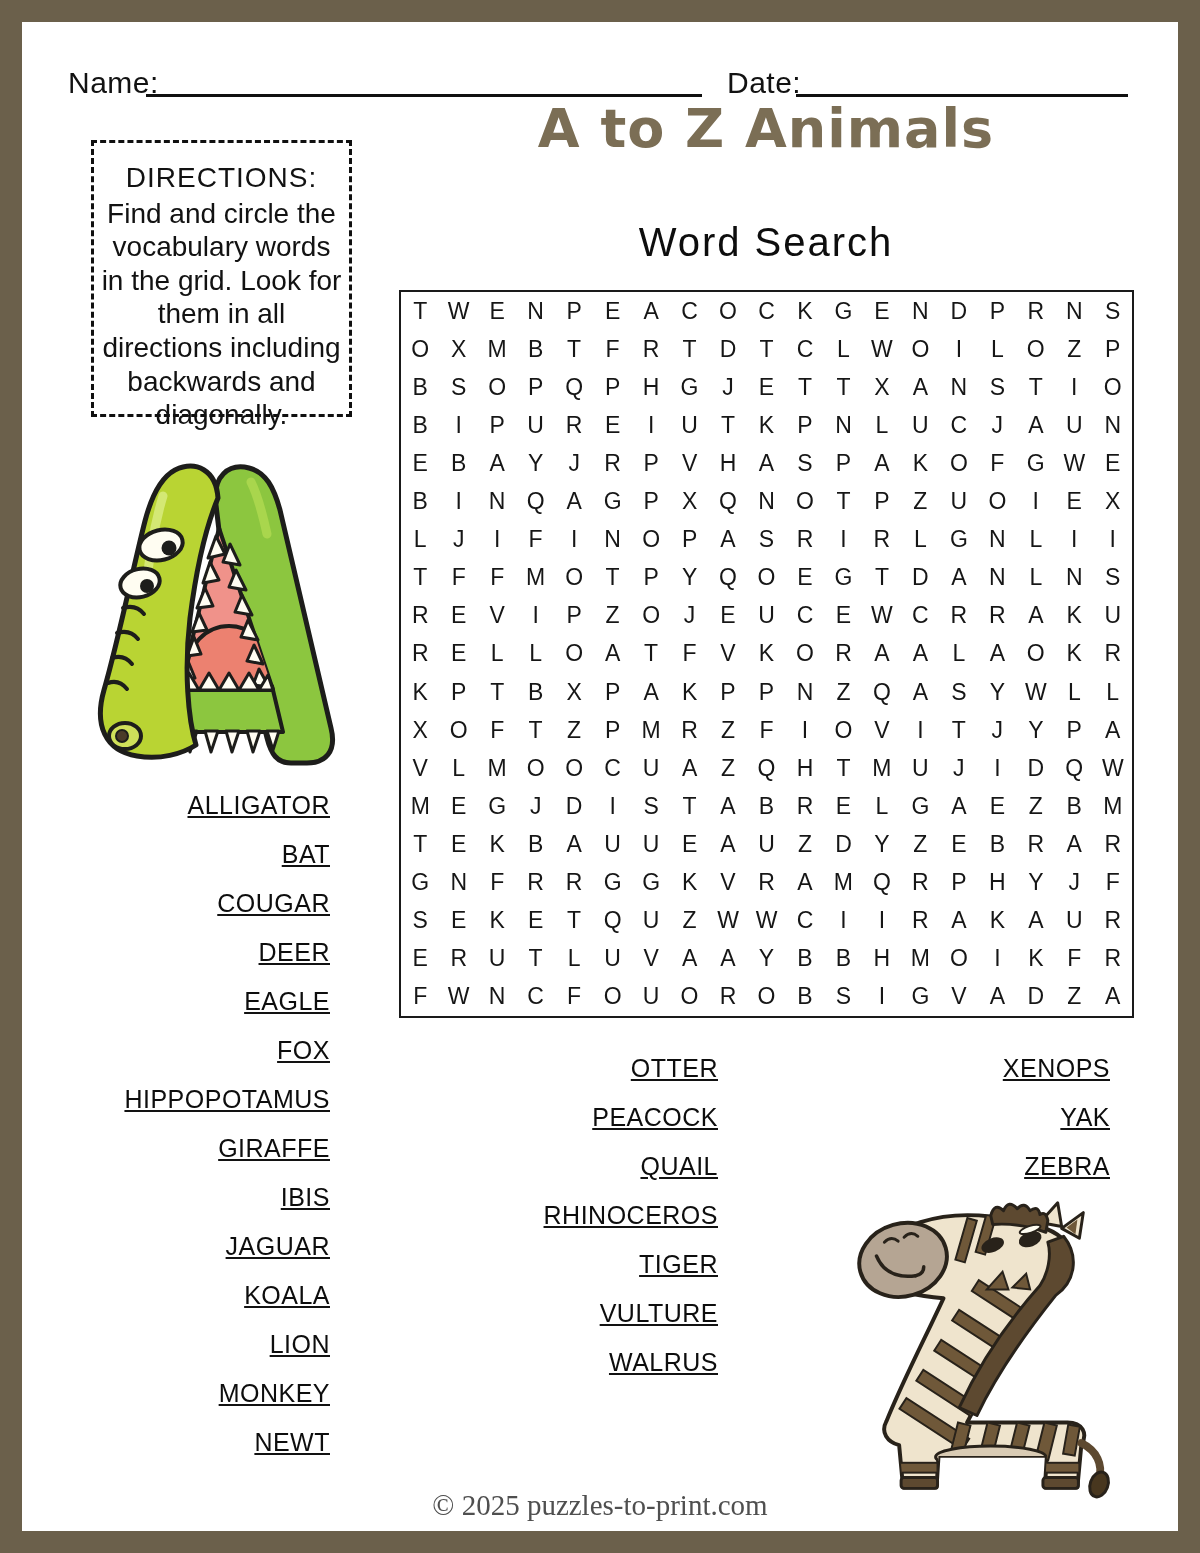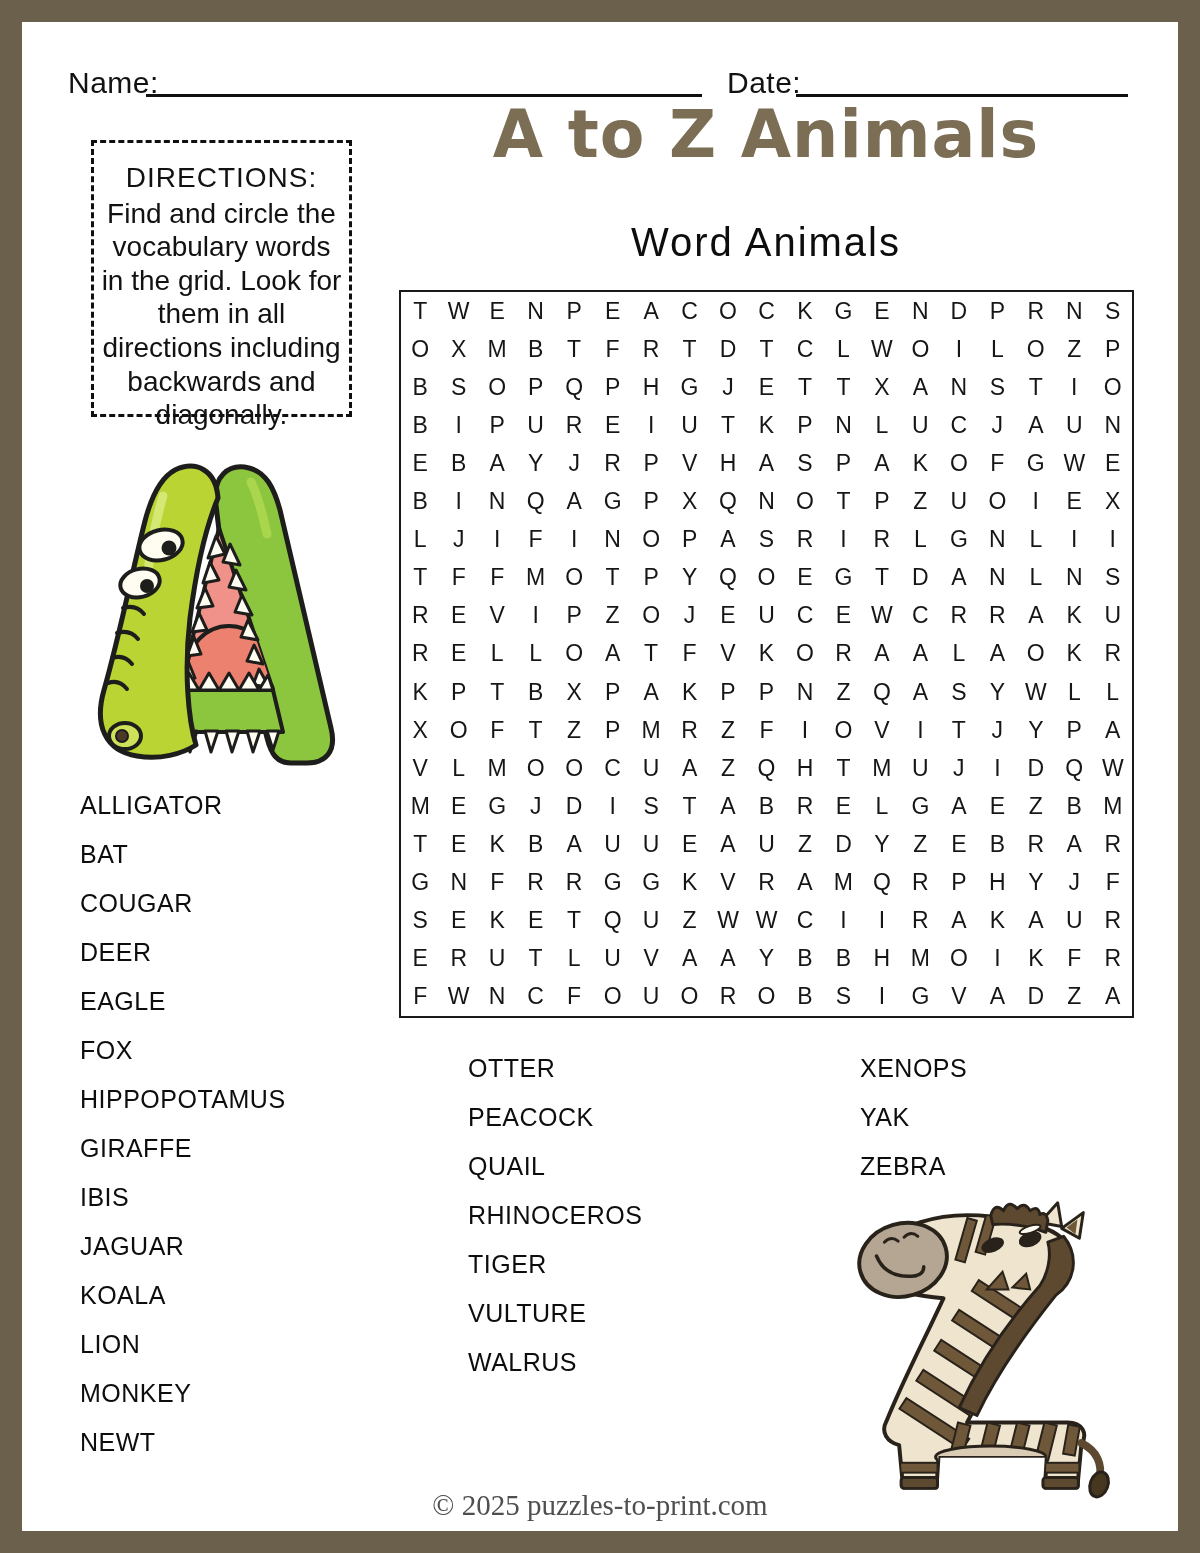--- a/index.html
+++ b/index.html
@@ -14,32 +14,32 @@
   .abs{position:absolute;}
   
   .hdr-label{top:66px;font-size:30px;letter-spacing:.5px;}
   .name-label{left:68px;}
   .date-label{left:727px;}
   .blank-line{top:66px;height:28px;border-bottom:3px solid #101010;}
   .name-blank{left:146px;width:556px;}
   .date-blank{left:796px;width:332px;}
   
   .title{left:398px;top:102px;width:736px;text-align:center;line-height:1;
-    font-family:"DejaVu Sans",sans-serif;font-weight:bold;font-size:65px;color:var(--title-brown);letter-spacing:1px;}
+    font-family:"DejaVu Sans",sans-serif;font-weight:bold;font-size:54px;color:var(--title-brown);letter-spacing:1px;}
   .subtitle{left:398px;top:220px;width:736px;text-align:center;font-size:40px;letter-spacing:2px;color:#0d0d0d;}
   
   .directions{left:91px;top:140px;width:261px;height:277px;border:3px dashed #101010;box-sizing:border-box;
     padding:18px 4px 0 4px;text-align:center;font-size:28px;line-height:1.2;}
   .directions .dir-head{margin-bottom:2px;letter-spacing:1px;}
   
   .grid{left:399px;top:290px;width:735px;height:728px;border:2px solid #1a1a1a;box-sizing:border-box;
     display:grid;grid-template-columns:repeat(19,1fr);grid-template-rows:repeat(19,1fr);background:#fff;}
   .cell{display:flex;align-items:center;justify-content:center;font-size:23px;color:#161616;}
   
-  .word-list{text-align:left;}
+  .word-list{text-align:right;text-decoration:underline;}
   .word{line-height:49px;font-size:25px;color:#0d0d0d;letter-spacing:.5px;}
   .list-left{left:80px;top:781px;width:250px;}
   .list-middle{left:468px;top:1044px;width:250px;}
   .list-right{left:860px;top:1044px;width:250px;}
   
   .alligator{left:66px;top:430px;width:292px;height:344px;}
   .zebra{left:843px;top:1198px;width:325px;height:307px;}
   
   .footer{left:0;top:1489px;width:1200px;text-align:center;font-family:"Liberation Serif",serif;
     font-size:29px;color:var(--footer-gray);}
@@ -49,21 +49,21 @@
 
 <div class="sheet">
   <div class="frame"></div>
 
   <span class="abs hdr-label name-label">Name:</span>
   <div class="abs blank-line name-blank"></div>
   <span class="abs hdr-label date-label">Date:</span>
   <div class="abs blank-line date-blank"></div>
 
   <div class="abs title">A to Z Animals</div>
-  <div class="abs subtitle">Word Animals</div>
+  <div class="abs subtitle">Word Search</div>
 
   <div class="abs directions">
     <div class="dir-head">DIRECTIONS:</div>
     <div>Find and circle the vocabulary words in the grid.  Look for them in all directions including backwards and diagonally.</div>
   </div>
 
   <svg class="abs alligator" viewBox="0 0 292 344" xmlns="http://www.w3.org/2000/svg">
     <g stroke="#1d1d1b" stroke-linejoin="round" stroke-linecap="round">
       <path d="M150 75 C146 46 163 33 183 38 C200 42 208 58 214 80 L265 298 C271 322 259 333 241 333 L225 333 C211 333 205 324 201 308 L156 126 Z" fill="#8cc63f" stroke-width="5"></path>
       <path d="M185 52 C192 66 197 86 201 104" fill="none" stroke="#a9d64d" stroke-width="9"></path>

